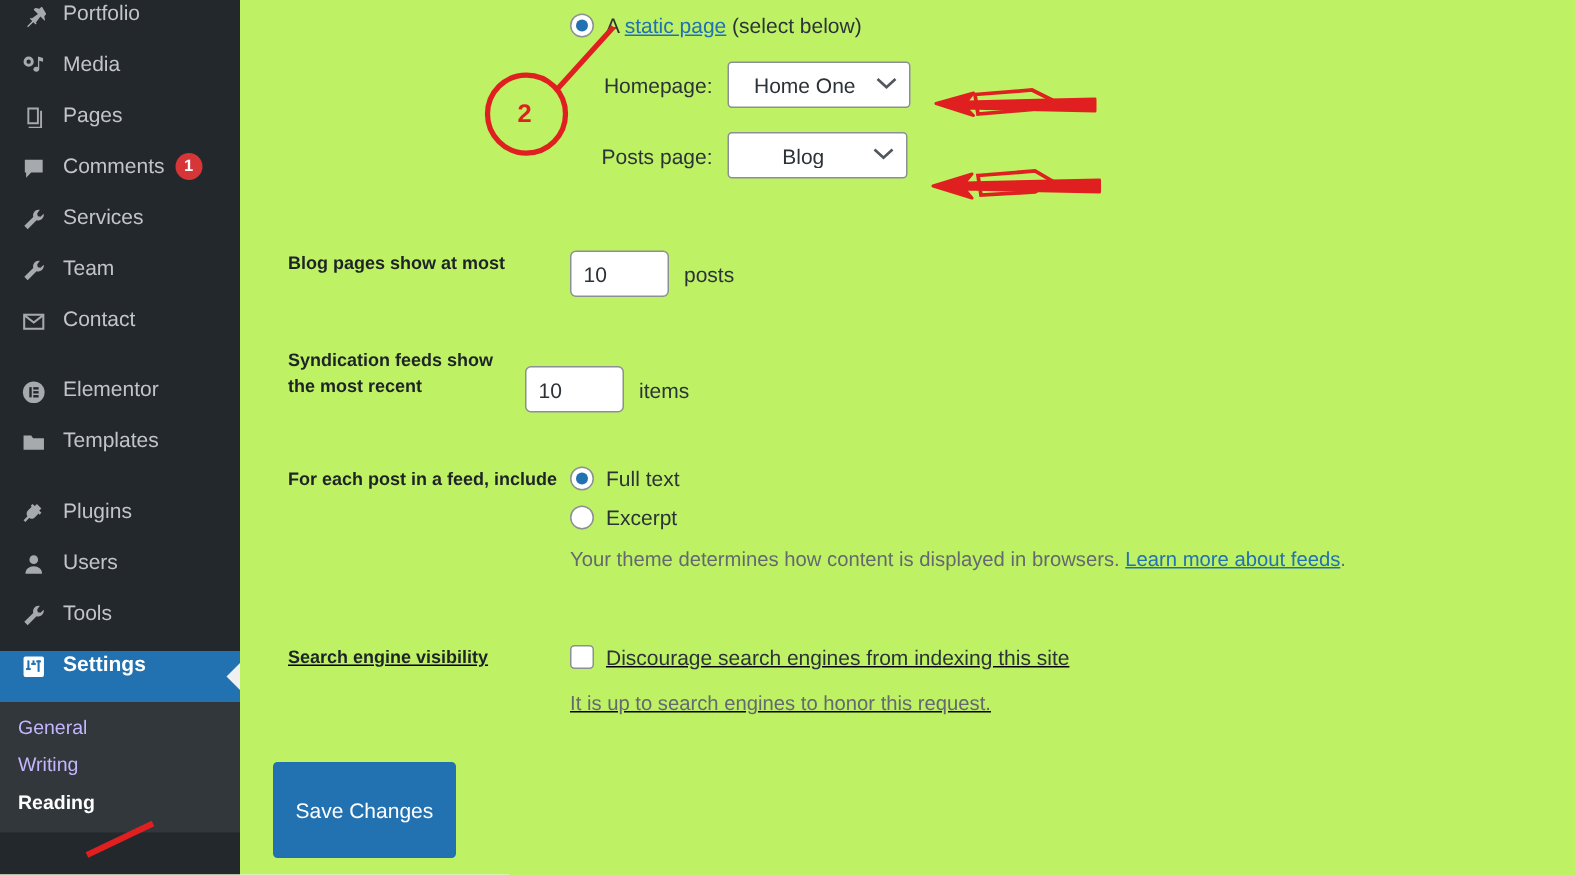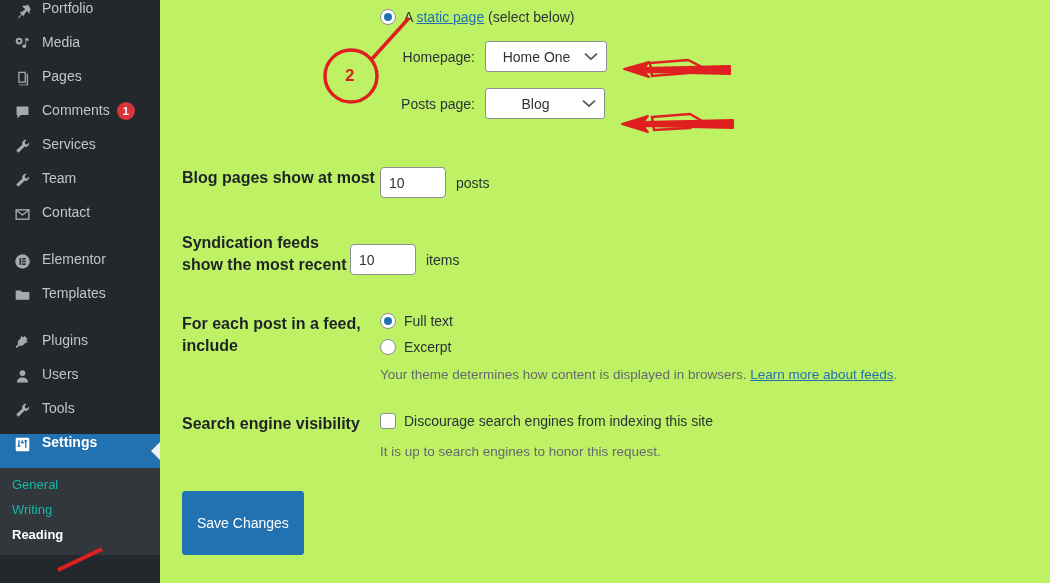--- a/index.html
+++ b/index.html
@@ -63,41 +63,41 @@
     display: inline-flex; align-items: center; justify-content: center;
     margin-left: 7px;
     padding: 0 5px;
   }
 
   .submenu { background: #32373c; padding: 4px 0 8px 0; }
   .submenu-item {
     display: block;
     padding: 5px 0 5px 12px;
     font-size: 13px;
-    color: #14b8a6;
+    color: #c4b5fd;
     cursor: pointer;
     white-space: nowrap;
   }
   .submenu-item.current { color: #fff; font-weight: bold; }
 
   
   #content {
     flex: 1 1 auto;
     position: relative;
     background: #bef264;
     height: 583px;
   }
   .row { display: flex; align-items: flex-start; }
 
   .lbl-col {
     width: 220px;
     flex: 0 0 220px;
-    padding-left: 22px;
+    padding-left: 32px;
     color: #1d2327;
-    font-size: 16px;
+    font-size: 12px;
     font-weight: bold;
     line-height: 1.4;
   }
   .fld-col { flex: 1 1 auto; }
 
   .radio {
     width: 16px; height: 16px;
     border-radius: 50%;
     border: 1px solid #8c8f94;
     background: #fff;
@@ -400,21 +400,21 @@
             </div>
             <div class="opt-line">
               <span class="radio"></span>
               <span class="opt-text">Excerpt</span>
             </div>
           </div>
         <div class="help" style="margin-top:12px;"><span>Your theme determines how content is displayed in browsers. </span><a href="#">Learn more about feeds</a><span>.</span></div>
       </div>
     </div>
 
-    <div class="row" style="margin-top:31px;">
+    <div class="row" style="margin-top:50px;text-decoration:underline;">
       <div class="lbl-col">Search engine visibility</div>
       <div class="fld-col">
         <div class="opt-line" style="margin-bottom:0;">
           <span class="checkbox"></span>
           <span class="opt-text">Discourage search engines from indexing this site</span>
         </div>
         <div class="help" style="margin-top:15px;">It is up to search engines to honor this request.</div>
       </div>
     </div>
 

